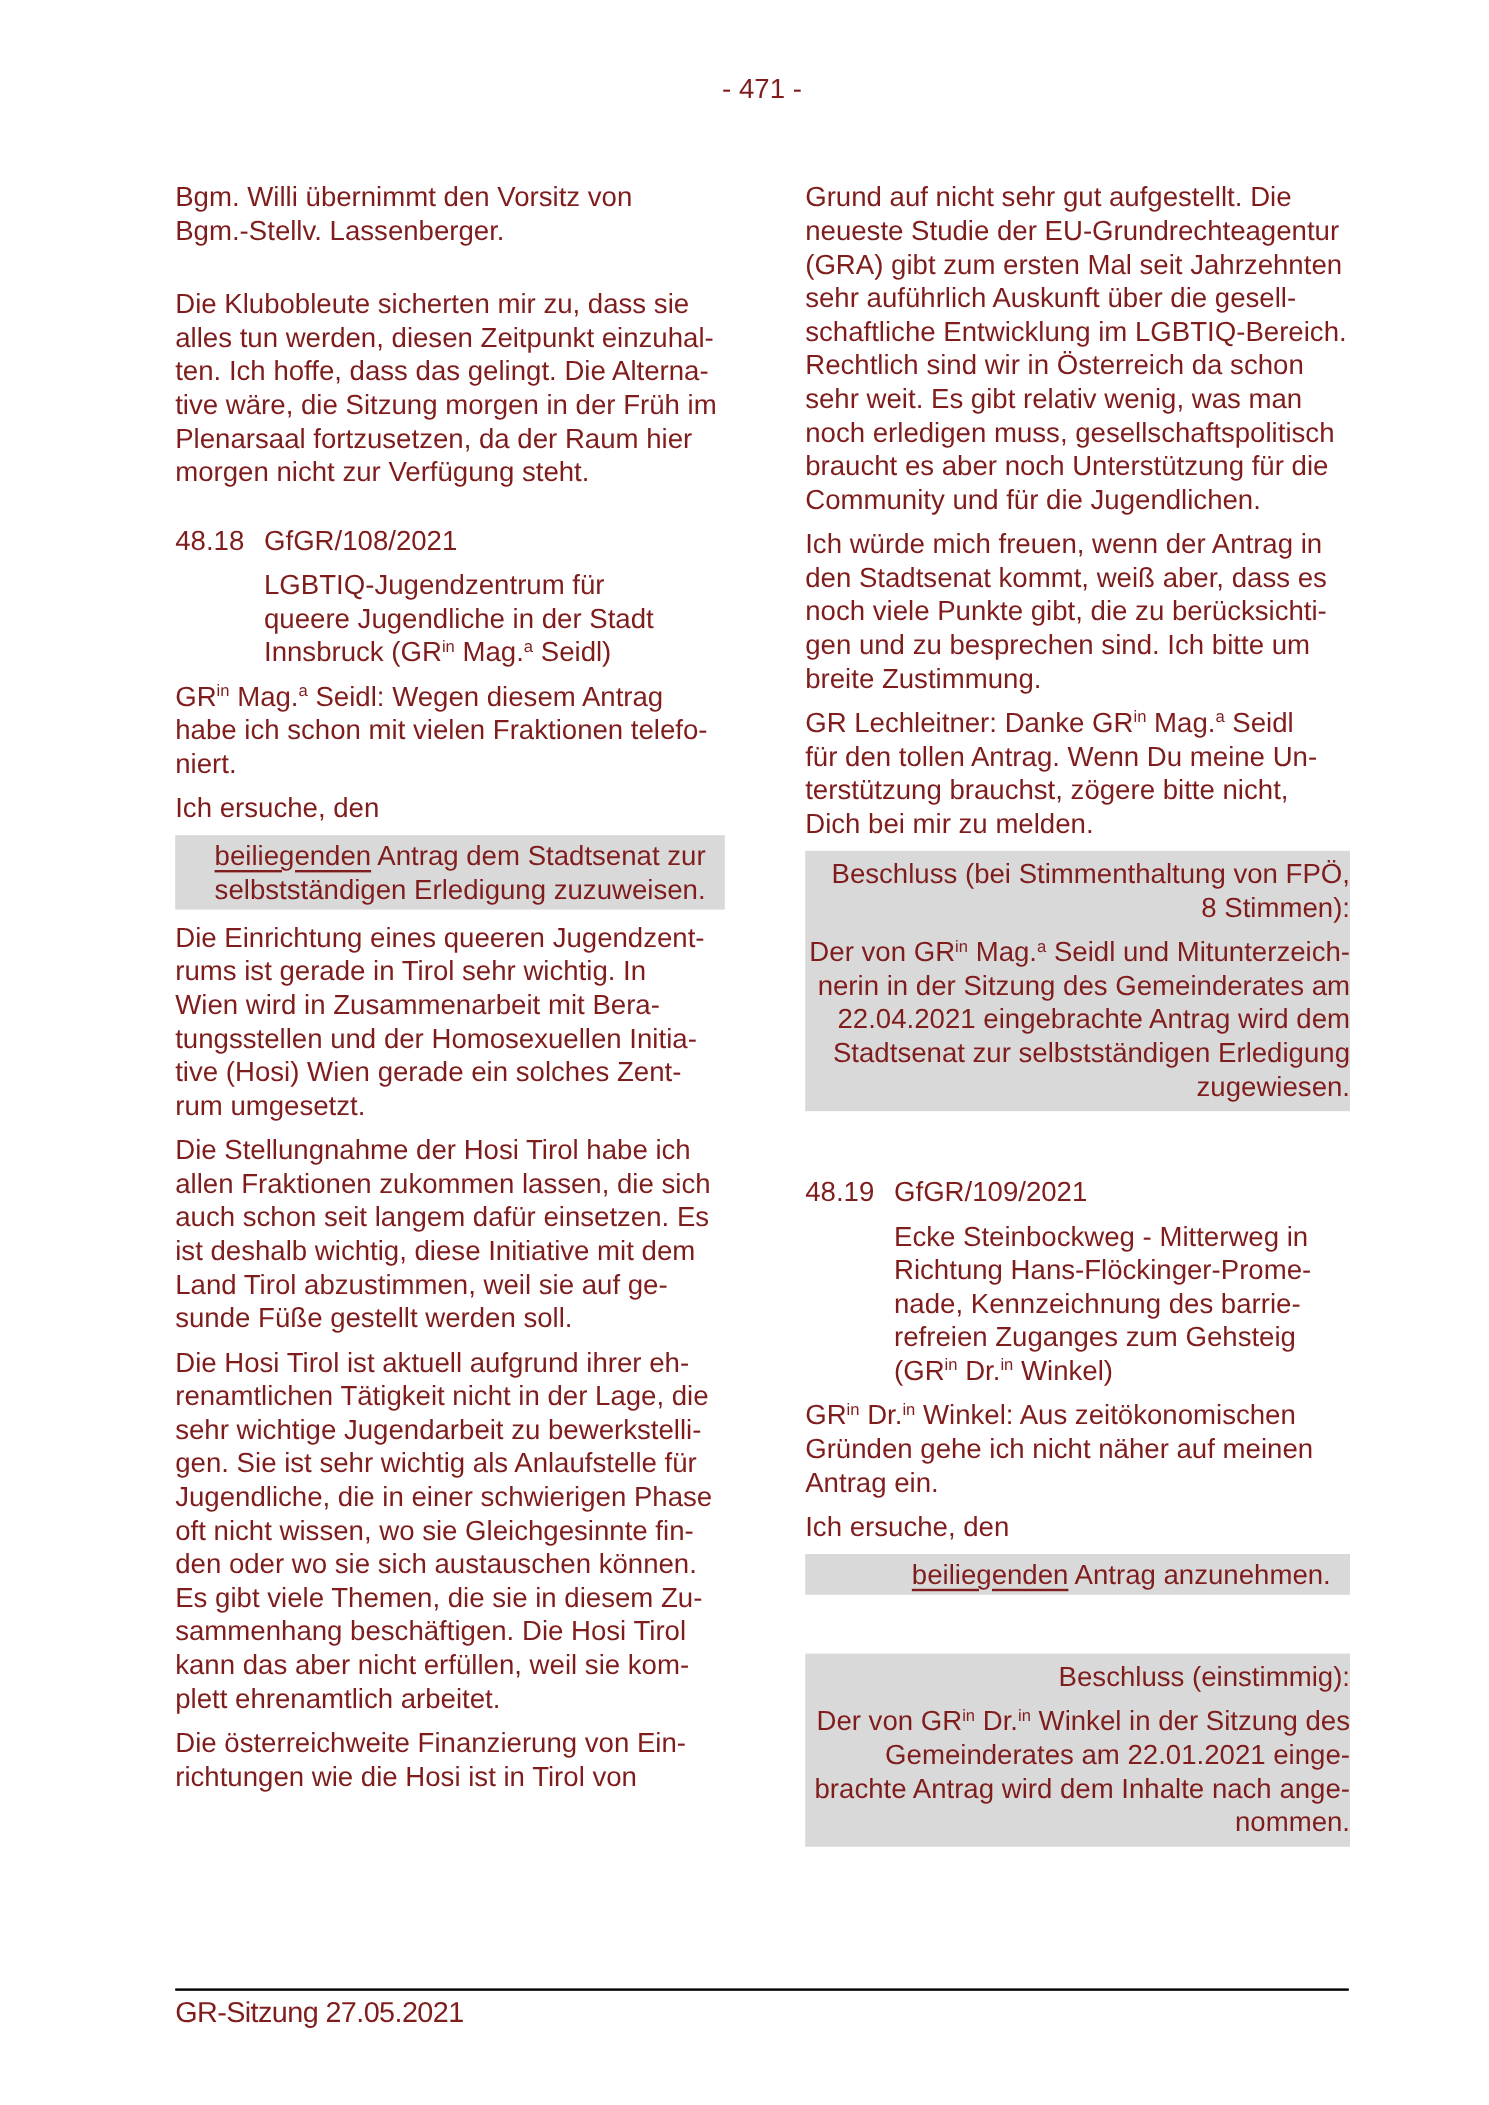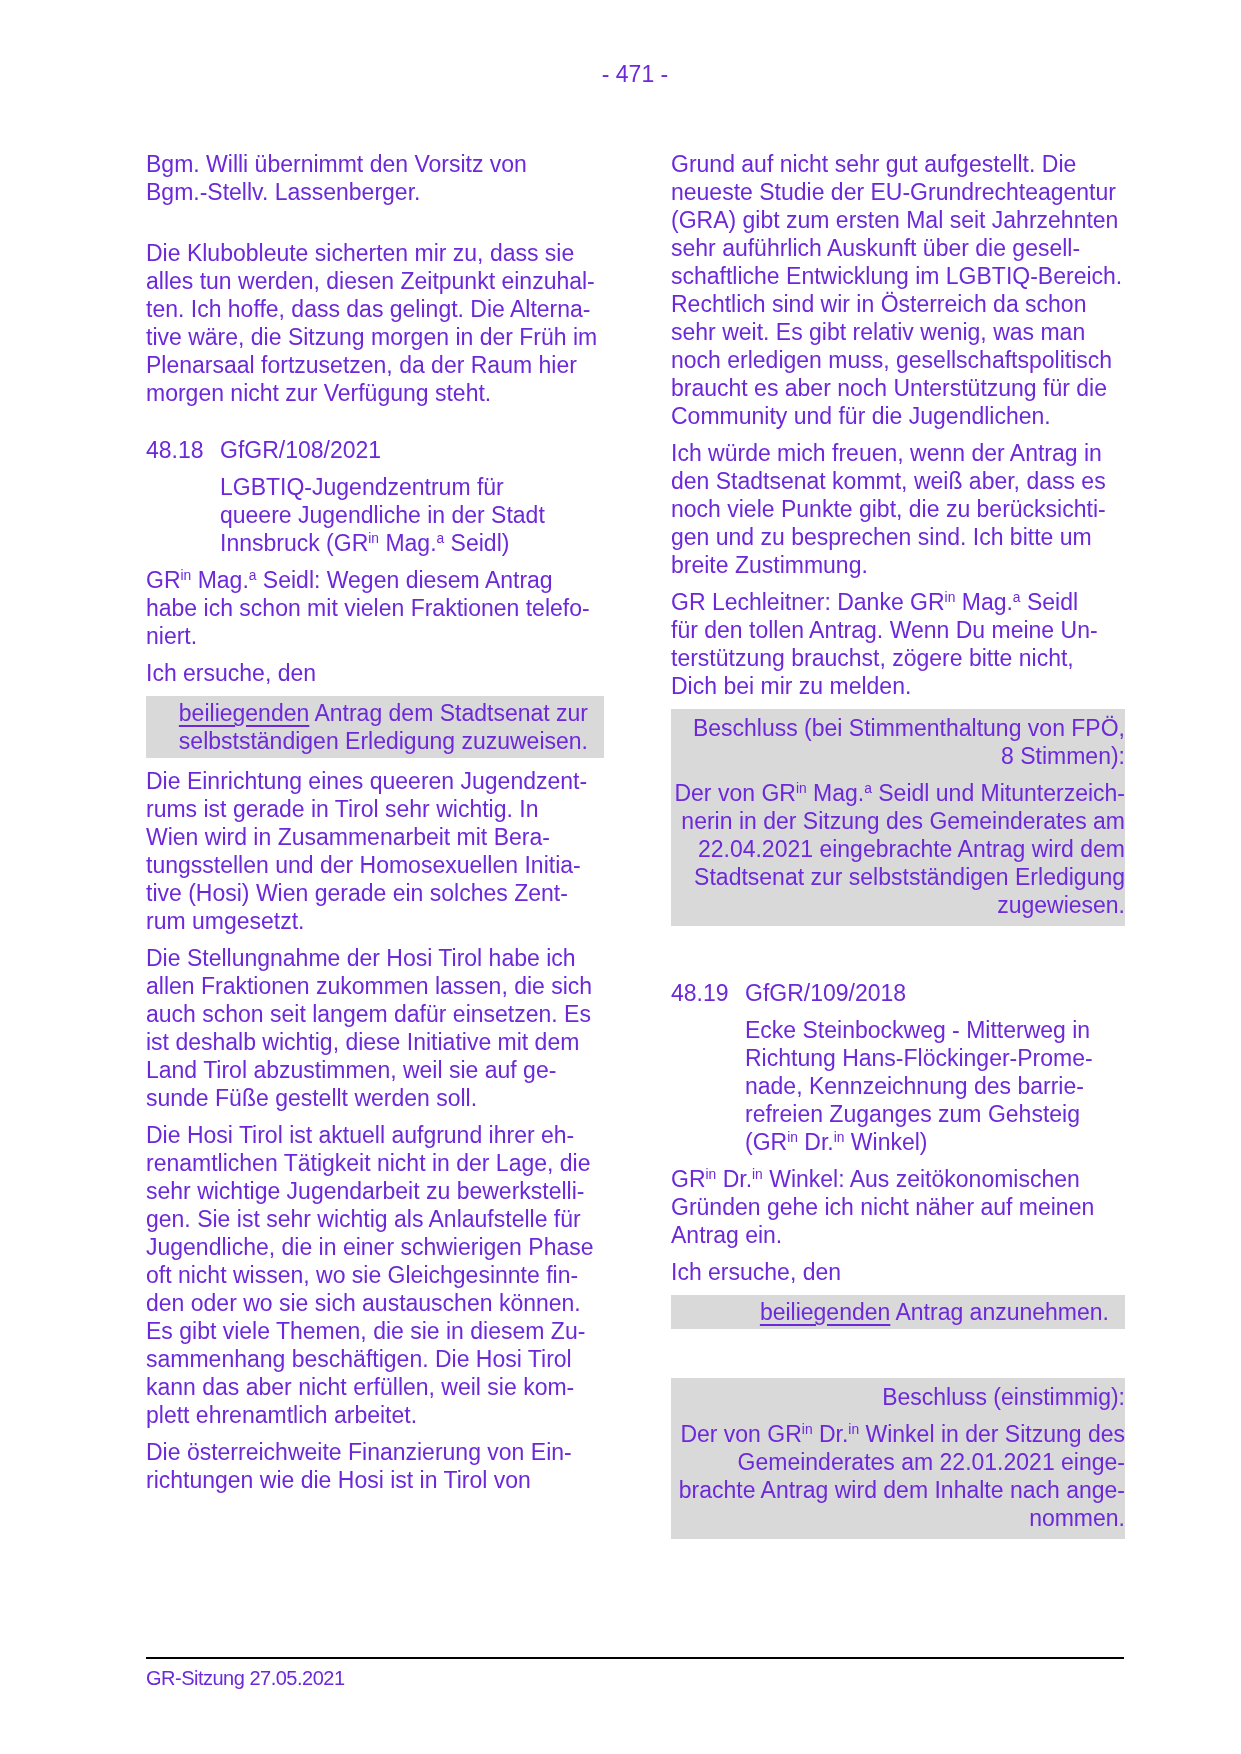--- a/index.html
+++ b/index.html
@@ -5,21 +5,21 @@
   html, body {
     margin: 0;
     padding: 0;
     background: #ffffff;
   }
   .page {
     position: relative;
     width: 1241px;
     height: 1754px;
     background: #ffffff;
-    color: #6d28d9;
+    color: #7f1d1d;
     font-family: "Liberation Sans", "DejaVu Sans", sans-serif;
     font-size: 23px;
     line-height: 28px;
     overflow: hidden;
   }
   .pagenum {
     position: absolute;
     left: 146px;
     top: 60px;
     width: 978px;
@@ -75,21 +75,21 @@
     position: absolute;
     left: 146px;
     top: 1657px;
     width: 978px;
     border-top: 2px solid #000000;
   }
   .footer-text {
     position: absolute;
     left: 146px;
     top: 1666px;
-    font-size: 20px;
+    font-size: 24px;
     line-height: 24px;
     letter-spacing: -0.5px;
   }
 </style>
 </head>
 <body>
 
 <div class="page">
 
   <div class="pagenum">- 471 -</div>
@@ -170,21 +170,21 @@
 8 Stimmen):</p>
       <p class="para"><span>Der von GR</span><sup>in</sup><span> Mag.</span><sup>a</sup><span> Seidl und Mitunterzeich-
 nerin in der Sitzung des Gemeinderates am
 22.04.2021 eingebrachte Antrag wird dem
 Stadtsenat zur selbstständigen Erledigung
 zugewiesen.</span></p>
     </div>
     <div class="sp sp-c"></div>
     <div class="item-heading">
       <span class="item-number">48.19</span>
-      <span class="item-ref">GfGR/109/2018</span>
+      <span class="item-ref">GfGR/109/2021</span>
     </div>
     <p class="para item-title"><span>Ecke Steinbockweg - Mitterweg in
 Richtung Hans-Flöckinger-Prome-
 nade, Kennzeichnung des barrie-
 refreien Zuganges zum Gehsteig
 (GR</span><sup>in</sup><span> Dr.</span><sup>in</sup><span> Winkel)</span></p>
     <p class="para"><span>GR</span><sup>in</sup><span> Dr.</span><sup>in</sup><span> Winkel: Aus zeitökonomischen
 Gründen gehe ich nicht näher auf meinen
 Antrag ein.</span></p>
     <p class="para">Ich ersuche, den</p>

